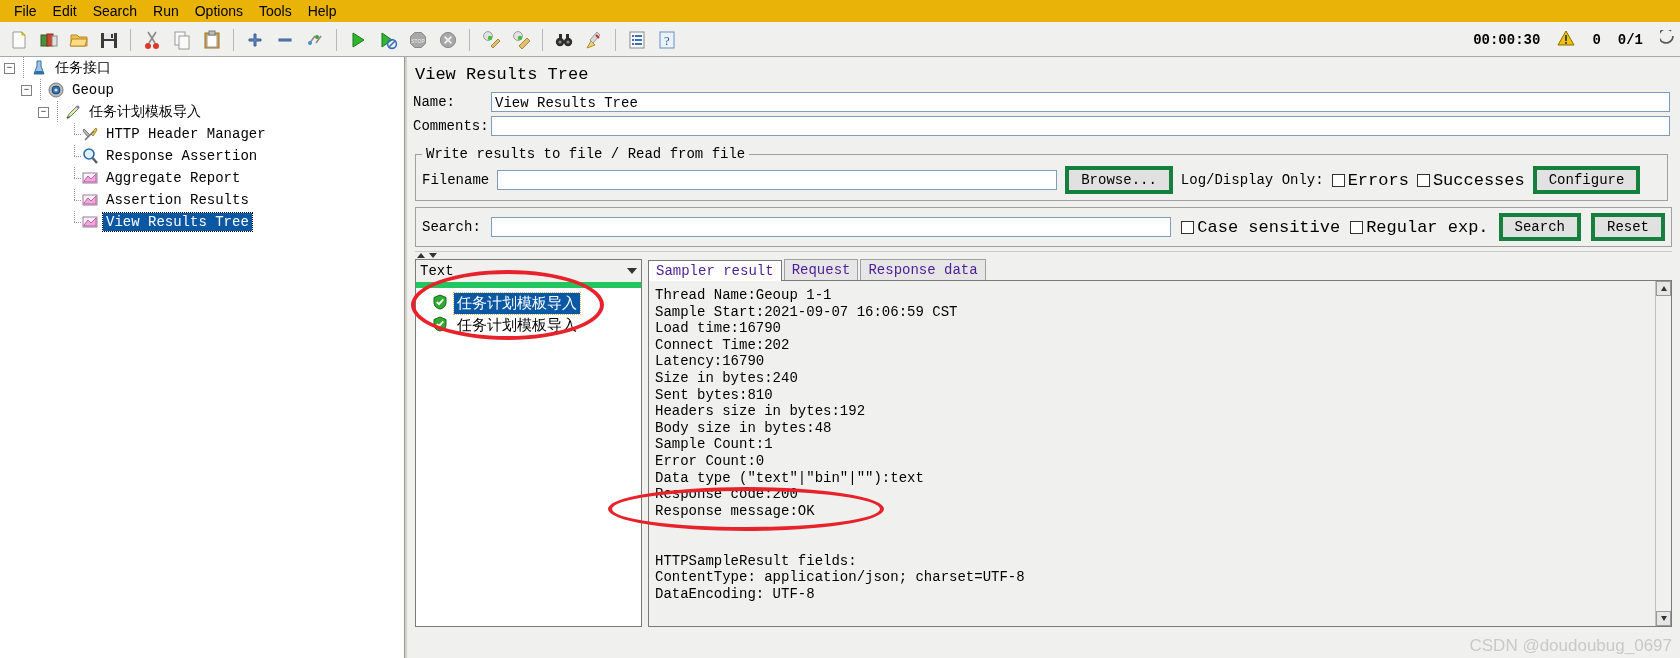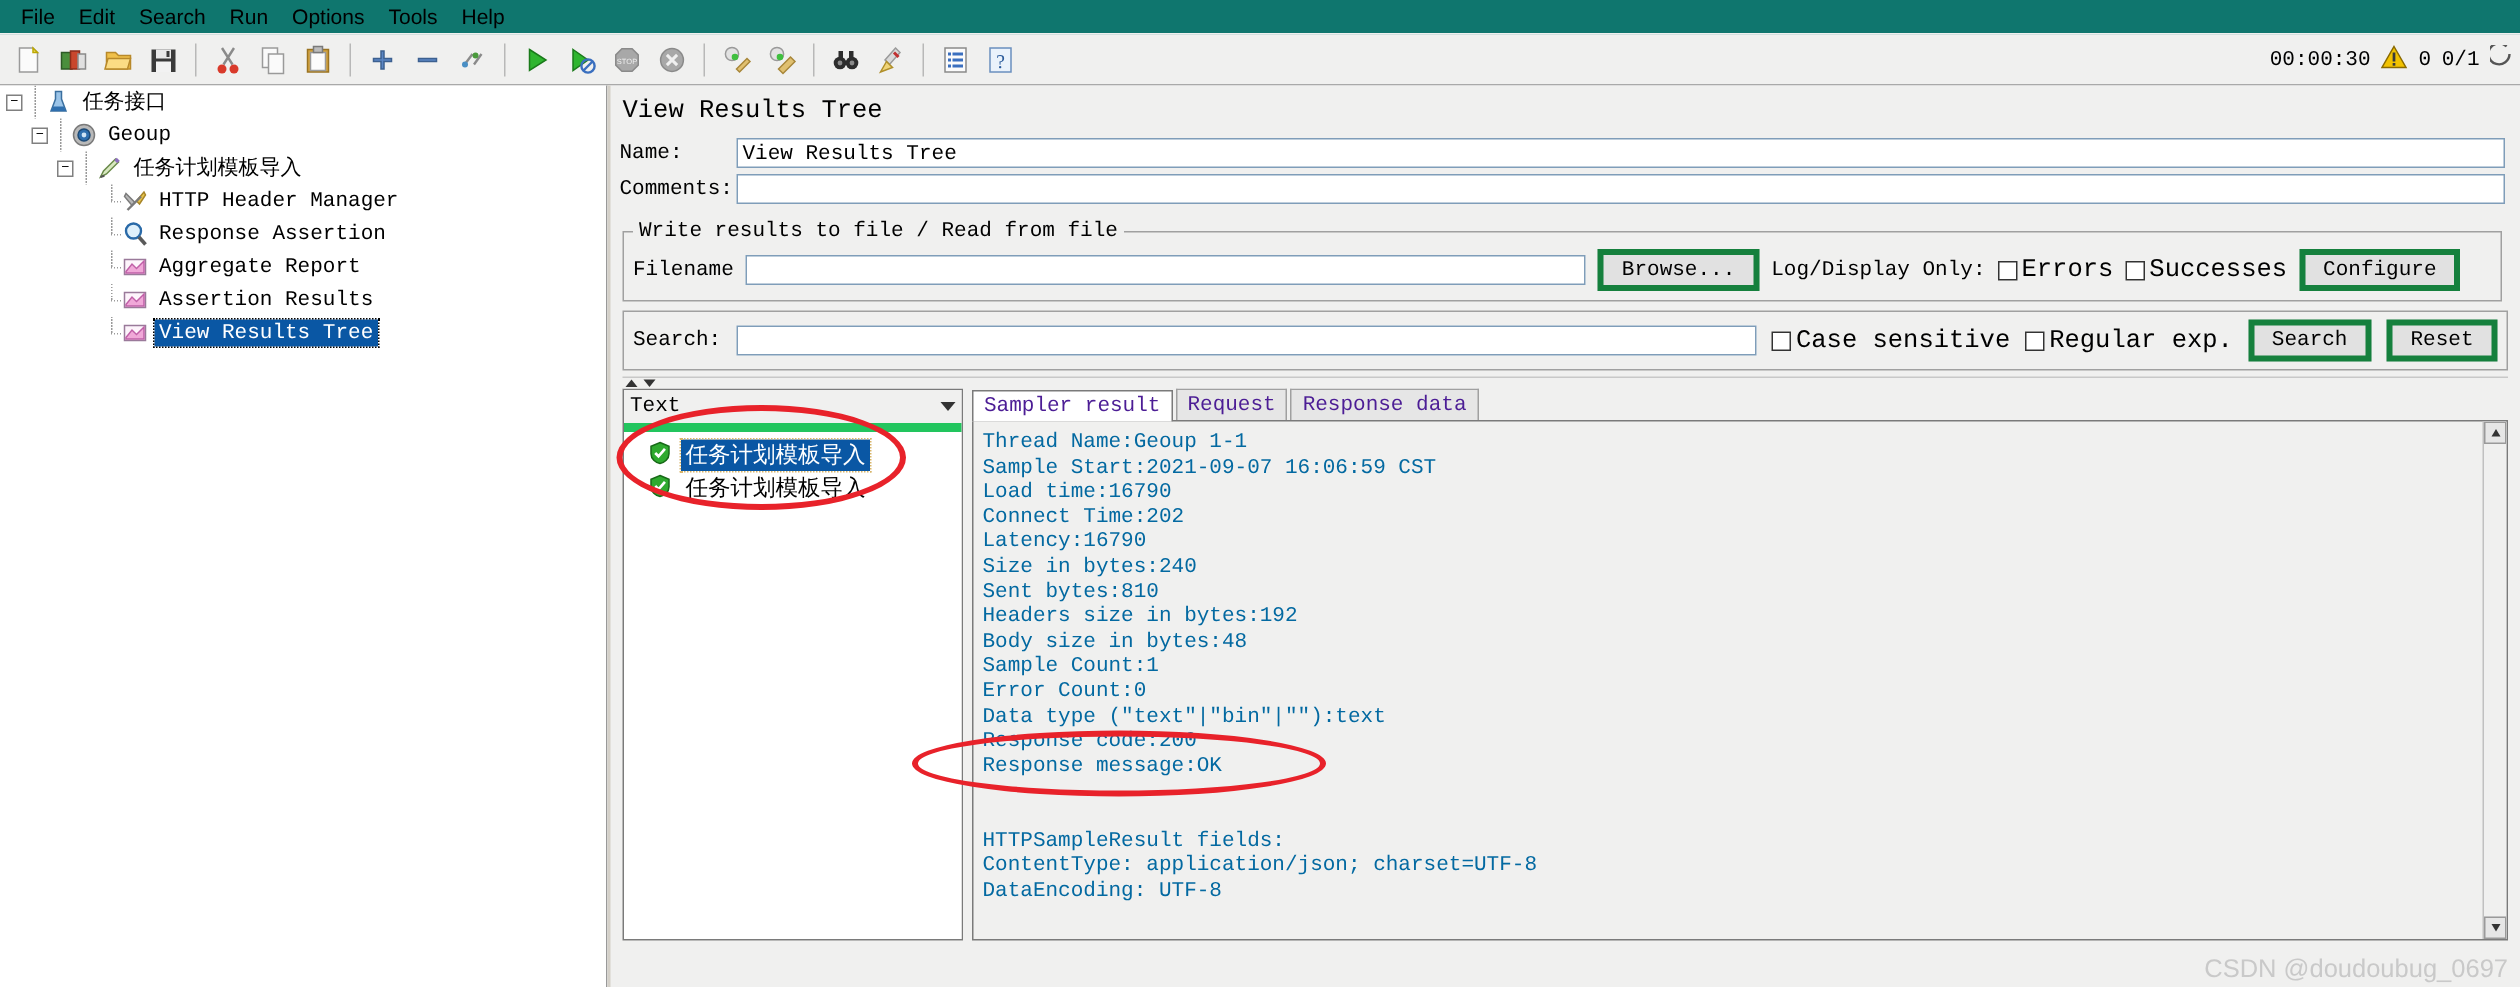--- a/index.html
+++ b/index.html
@@ -6,41 +6,41 @@
   body{
     width:1680px;height:658px;overflow:hidden;
     background:#f0f0ef;
     font-family:"Liberation Sans",sans-serif;
     font-size:13px;color:#000;
     -webkit-font-smoothing:none;
   }
 
   
   #menubar{
-    height:22px;background:#0f766e;display:flex;align-items:center;
+    height:22px;background:#eab308;display:flex;align-items:center;
     padding-left:6px;border-bottom:1px solid #f0f0ef;
   }
   .menu-item{
     font-family:"Liberation Sans",sans-serif;font-size:14px;
     padding:2px 8px;color:#000;cursor:default;white-space:nowrap;
   }
 
   
   #toolbar{
     height:33px;background:#f0f0ef;display:flex;align-items:center;
     padding-left:4px;border-bottom:1px solid #a9a9a9;position:relative;
   }
   .tb-btn{
     width:26px;height:26px;margin:0 1px;display:flex;align-items:center;
     justify-content:center;border:1px solid transparent;border-radius:2px;
   }
   .tb-sep{width:1px;height:22px;background:#b8b8b8;margin:0 6px;}
   #status-area{
     position:absolute;right:0;top:0;height:33px;display:flex;align-items:center;
-    gap:7px;padding-right:6px;
+    gap:17px;padding-right:6px;font-weight:bold;
   }
   .status-text{font-family:"Liberation Mono",monospace;font-size:14px;color:#000;}
 
   
   #main{display:flex;height:603px;}
   #tree-panel{
     width:404px;background:#fff;border-right:1px solid #999;
     position:relative;overflow:hidden;
   }
   #right-panel{
@@ -166,21 +166,21 @@
     font-family:"Liberation Mono",monospace;font-size:14px;
     padding:2px 7px;border:1px solid #a0a0a0;border-bottom:none;
     background:#e6e6e6;color:#4c1d95;margin-right:2px;
   }
   .tab.active{background:#fff;border-color:#7a7a7a;position:relative;top:1px;}
   #tabpane{
     flex:1;border:1px solid #7a7a7a;background:#f0f0ef;display:flex;overflow:hidden;
   }
   #log{
     flex:1;padding:6px 0 0 6px;font-family:"Liberation Mono",monospace;
-    font-size:14px;line-height:16.6px;white-space:pre;color:#0369a1;overflow:hidden;
+    font-size:14px;line-height:16.6px;white-space:pre;color:#000000;overflow:hidden;
   }
   #scroll{
     width:15px;flex:0 0 15px;background:#f0f0ef;border-left:1px solid #c0c0c0;
     display:flex;flex-direction:column;justify-content:space-between;align-items:center;
   }
   .sbtn{width:13px;height:13px;background:#e6e6e6;border:1px solid #9a9a9a;
         display:flex;align-items:center;justify-content:center;}
   .sarrow{width:0;height:0;border-left:3px solid transparent;border-right:3px solid transparent;}
   .sarrow.up{border-bottom:5px solid #333;}
   .sarrow.dn{border-top:5px solid #333;}

